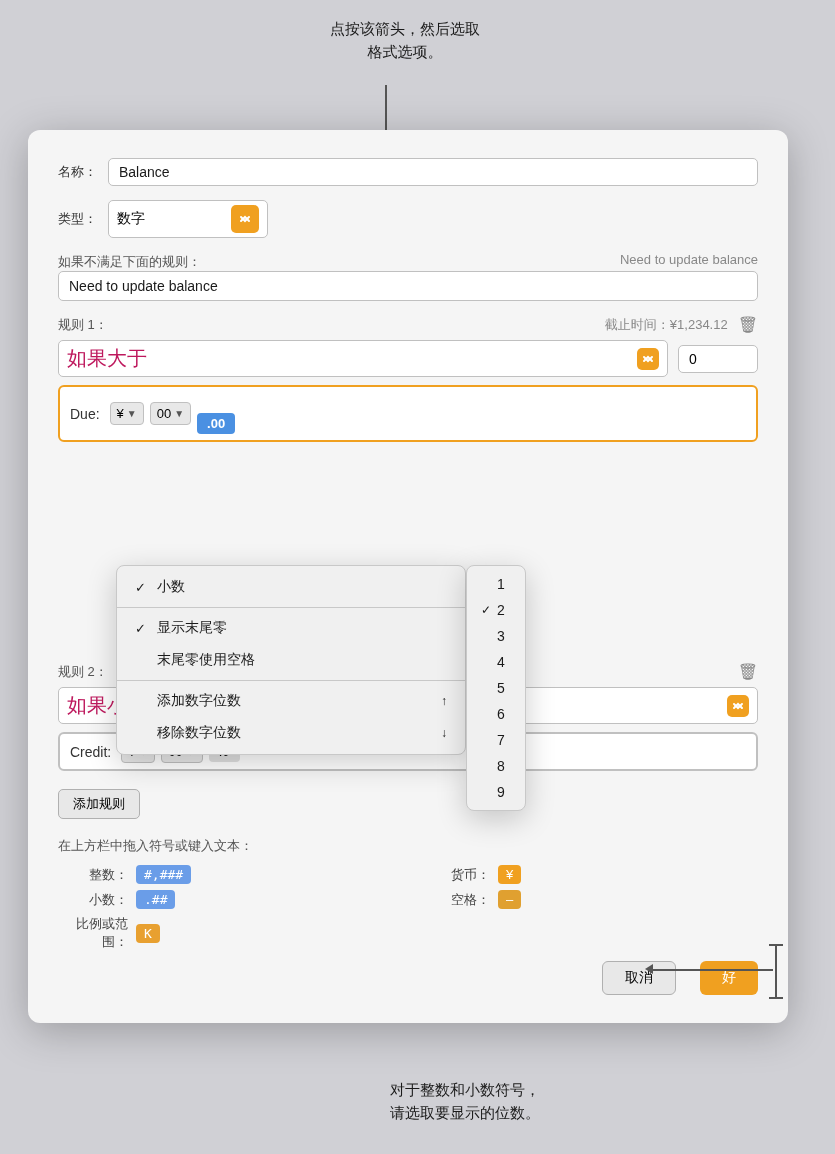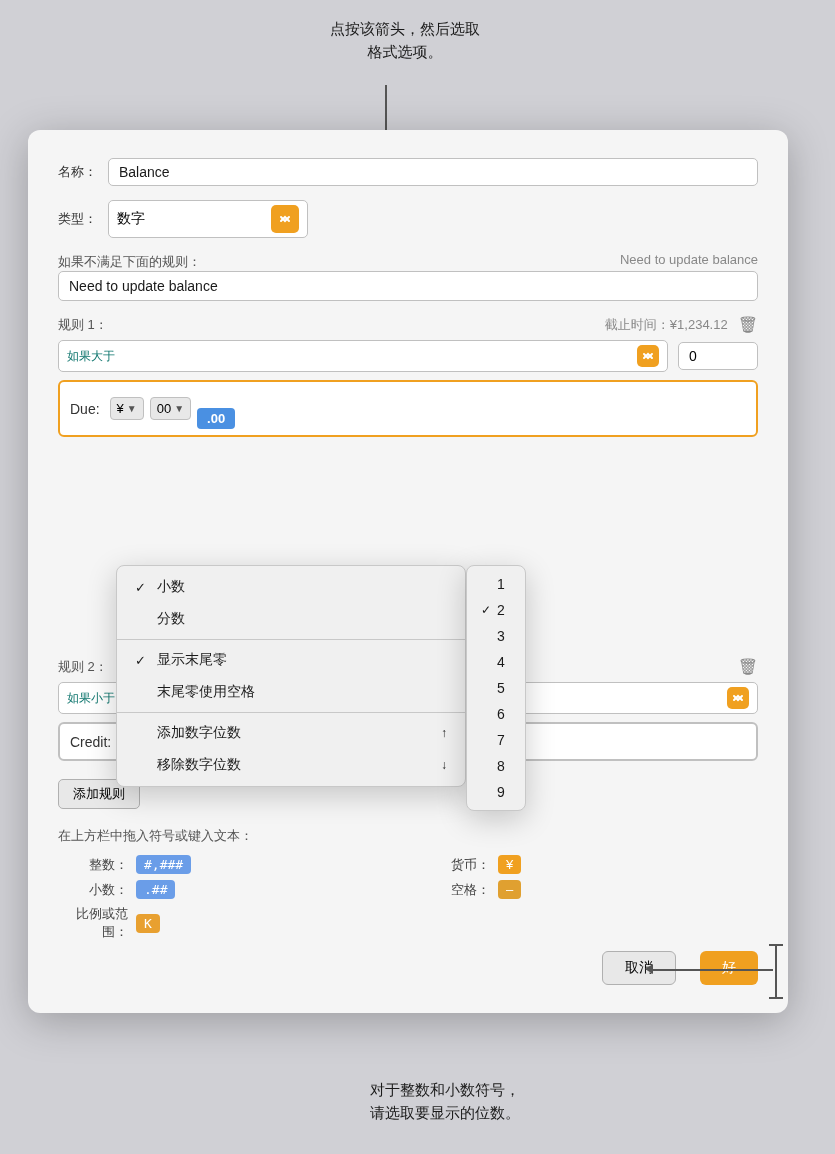--- a/index.html
+++ b/index.html
@@ -73,21 +73,21 @@
       font-size: 14px;
       background: #fff;
       color: #1a1a1a;
     }
     .field-select-wrap {
       display: flex;
       align-items: center;
       border: 1px solid #c0c0c0;
       border-radius: 5px;
       background: #fff;
-      width: 200px;
+      width: 160px;
       padding: 4px 8px;
     }
     .field-select-text {
       flex: 1;
       font-size: 14px;
     }
     .chevron-btn {
       width: 28px;
       height: 28px;
       background: #f0a020;
@@ -157,22 +157,22 @@
       display: flex;
       align-items: center;
       border: 1px solid #c0c0c0;
       border-radius: 5px;
       background: #fff;
       padding: 4px 8px;
       flex: 1;
     }
     .rule-select-text {
       flex: 1;
-      font-size: 12px;
-      color: #0f766e;
+      font-size: 20px;
+      color: #be185d;
     }
     .rule-value-input {
       border: 1px solid #c0c0c0;
       border-radius: 5px;
       padding: 5px 10px;
       font-size: 14px;
       background: #fff;
       width: 80px;
     }
 
@@ -385,21 +385,21 @@
       padding: 7px 22px;
       font-size: 14px;
       cursor: pointer;
       font-weight: 500;
     }
 
     
     .annotation-bottom {
       position: absolute;
       bottom: 30px;
-      left: 370px;
+      left: 390px;
       font-size: 15px;
       color: #1a1a1a;
       line-height: 1.5;
       text-align: center;
     }
 
     .clearfix::after { content: ''; display: table; clear: both; }
   </style>
 </head>
 <body>
@@ -475,24 +475,20 @@
       <div class="format-decimal-btn">.00</div>
     </div>
   </div>
 
   
   <div class="dropdown-menu">
 
     <div class="menu-item">
       <span class="check">✓</span>
       <span>小数</span>
-    </div>
-    <div class="menu-item">
-      <span class="check"></span>
-      <span>分数</span>
     </div>
     <div class="menu-divider"></div>
     <div class="menu-item">
       <span class="check">✓</span>
       <span>显示末尾零</span>
     </div>
     <div class="menu-item">
       <span class="check"></span>
       <span>末尾零使用空格</span>
     </div>

